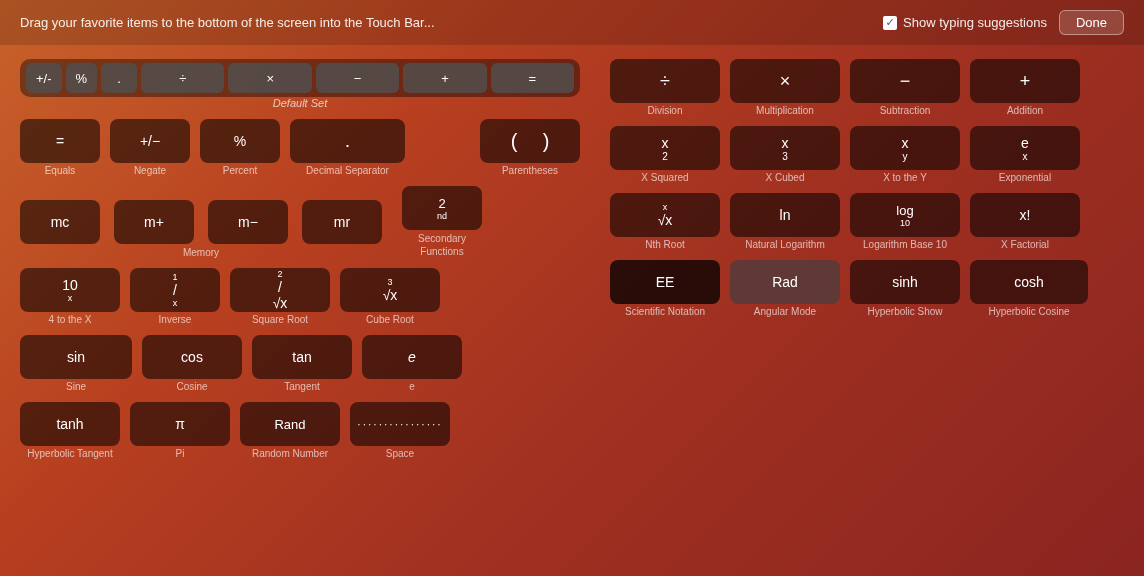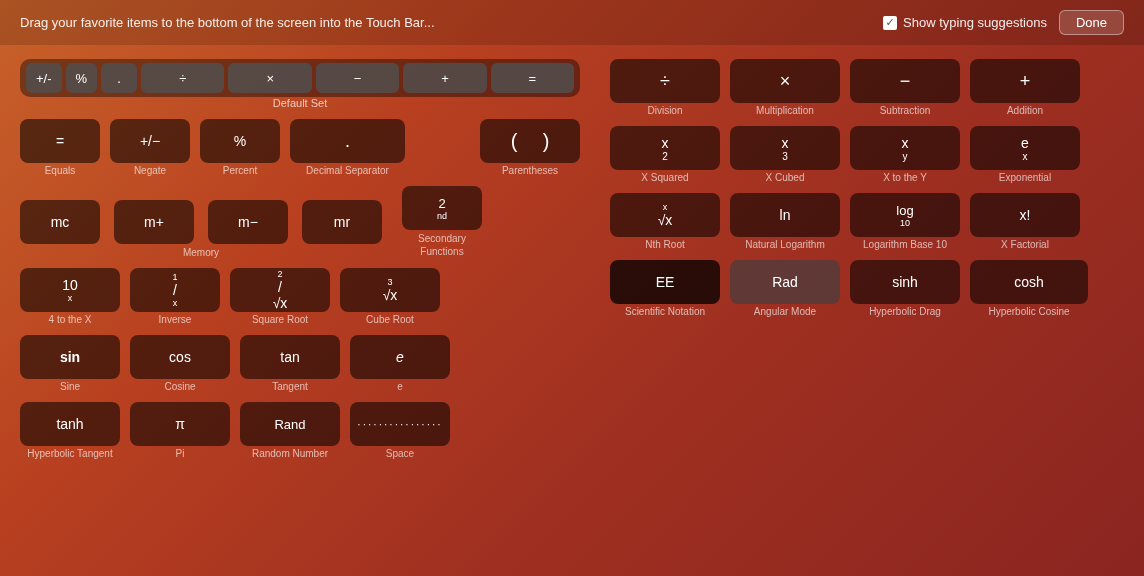--- a/index.html
+++ b/index.html
@@ -65,20 +65,21 @@
       flex: 0 0 560px;
     }
     .right-panel {
       flex: 1;
     }
     .default-set-label {
       text-align: center;
       font-size: 11px;
       color: rgba(255,255,255,0.7);
       margin-bottom: 10px;
+      font-style: italic;
     }
     .key {
       background: rgba(0,0,0,0.55);
       border-radius: 8px;
       display: flex;
       flex-direction: column;
       align-items: center;
       justify-content: center;
       cursor: grab;
       color: white;
@@ -249,21 +250,21 @@
         <div class="key-label">Square Root</div>
       </div>
       <div class="key-group">
         <div class="key key-medium" style="width:100px; height:44px;"><sup style="font-size:9px;">3</sup>√x</div>
         <div class="key-label">Cube Root</div>
       </div>
     </div>
 
     <div class="row" style="margin-bottom:10px;">
       <div class="key-group">
-        <div class="key key-medium" style="width:100px; height:44px;font-weight:bold;">sin</div>
+        <div class="key key-medium" style="width:112px; height:44px;">sin</div>
         <div class="key-label">Sine</div>
       </div>
       <div class="key-group">
         <div class="key key-medium" style="width:100px; height:44px;">cos</div>
         <div class="key-label">Cosine</div>
       </div>
       <div class="key-group">
         <div class="key key-medium" style="width:100px; height:44px;">tan</div>
         <div class="key-label">Tangent</div>
       </div>
@@ -356,21 +357,21 @@
       <div class="key-group">
         <div class="key key-medium" style="width:110px; height:44px; background:rgba(0,0,0,0.75);">EE</div>
         <div class="key-label">Scientific Notation</div>
       </div>
       <div class="key-group">
         <div class="key key-medium" style="width:110px; height:44px; background:rgba(80,60,60,0.8);">Rad</div>
         <div class="key-label">Angular Mode</div>
       </div>
       <div class="key-group">
         <div class="key key-medium" style="width:110px; height:44px;">sinh</div>
-        <div class="key-label">Hyperbolic Drag</div>
+        <div class="key-label">Hyperbolic Show</div>
       </div>
       <div class="key-group">
         <div class="key key-medium" style="width:118px; height:44px;">cosh</div>
         <div class="key-label">Hyperbolic Cosine</div>
       </div>
     </div>
   </div>
 </div>
 
 </body></html>

